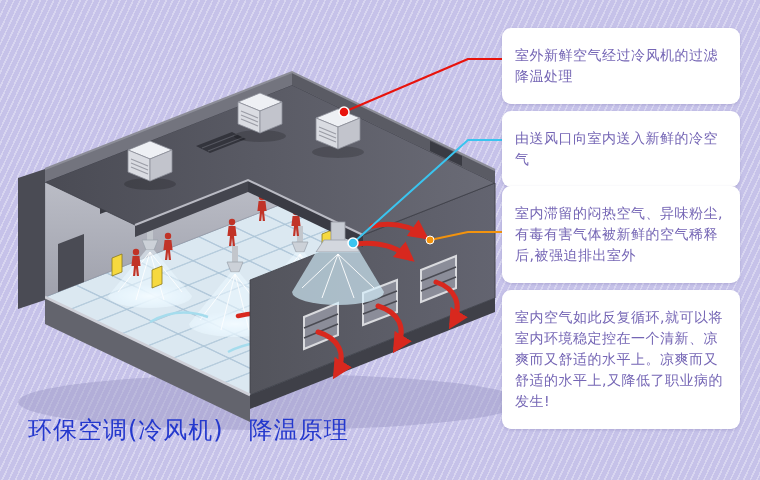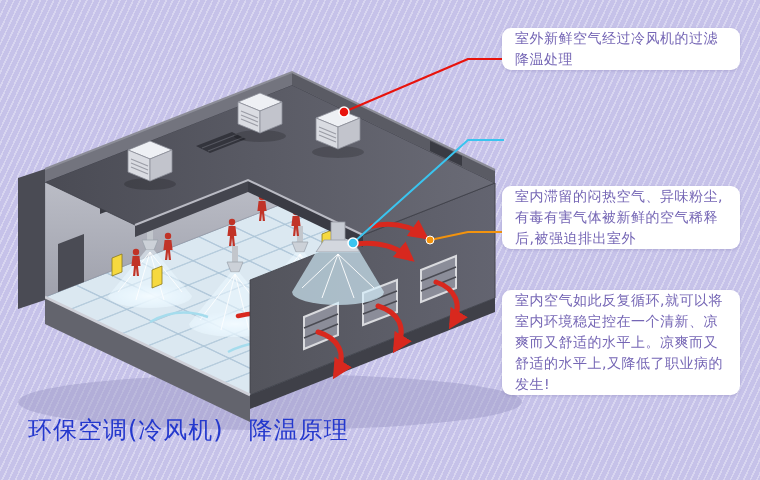--- a/index.html
+++ b/index.html
@@ -12,21 +12,21 @@
     background-color:var(--background,#c6c2e9);
     background-image:repeating-linear-gradient(115deg,
       rgba(255,255,255,.32) 0px, rgba(255,255,255,.32) 1.6px,
       rgba(255,255,255,0) 1.6px, rgba(255,255,255,0) 6px);
   }
   .illustration{position:absolute;left:0;top:0;}
   .callout{
     position:absolute;left:502px;width:238px;box-sizing:border-box;
     background:var(--callout-bg,#ffffff);
     color:var(--callout-text,#7566b5);
-    border-radius:9px;padding:0 13px;
+    border-radius:9px;padding:17px 13px;
     font-size:14px;line-height:1.5;letter-spacing:.5px;
     box-shadow:0 1px 3px rgba(60,50,120,.18);
   }
   .c1{top:28px}
   .c2{top:111px}
   .c3{top:186px}
   .c4{top:290px}
   .page-title{
     position:absolute;left:28px;top:414px;
     font-size:24px;font-weight:normal;
@@ -260,20 +260,23 @@
       <polyline class="leader cyan" points="353,243 468,140 504,140"></polyline>
       <circle class="dot cyan" cx="353" cy="243" r="5"></circle>
       <polyline class="leader orange" points="430,240 468,232 504,232"></polyline>
       <circle class="dot orange" cx="430" cy="240" r="4"></circle>
     </g>
   </svg>
 
   <div class="callout c1">
     <span>室外新鲜空气经过冷风机的过滤降温处理</span>
   </div>
+  <div class="callout c2">
+    <span>由送风口向室内送入新鲜的冷空气</span>
+  </div>
   <div class="callout c3">
     <span>室内滞留的闷热空气、异味粉尘,有毒有害气体被新鲜的空气稀释后,被强迫排出室外</span>
   </div>
   <div class="callout c4">
     <span>室内空气如此反复循环,就可以将室内环境稳定控在一个清新、凉爽而又舒适的水平上。凉爽而又舒适的水平上,又降低了职业病的发生!</span>
   </div>
 
   <div class="page-title">环保空调(冷风机)　降温原理</div>
 
 </div>

